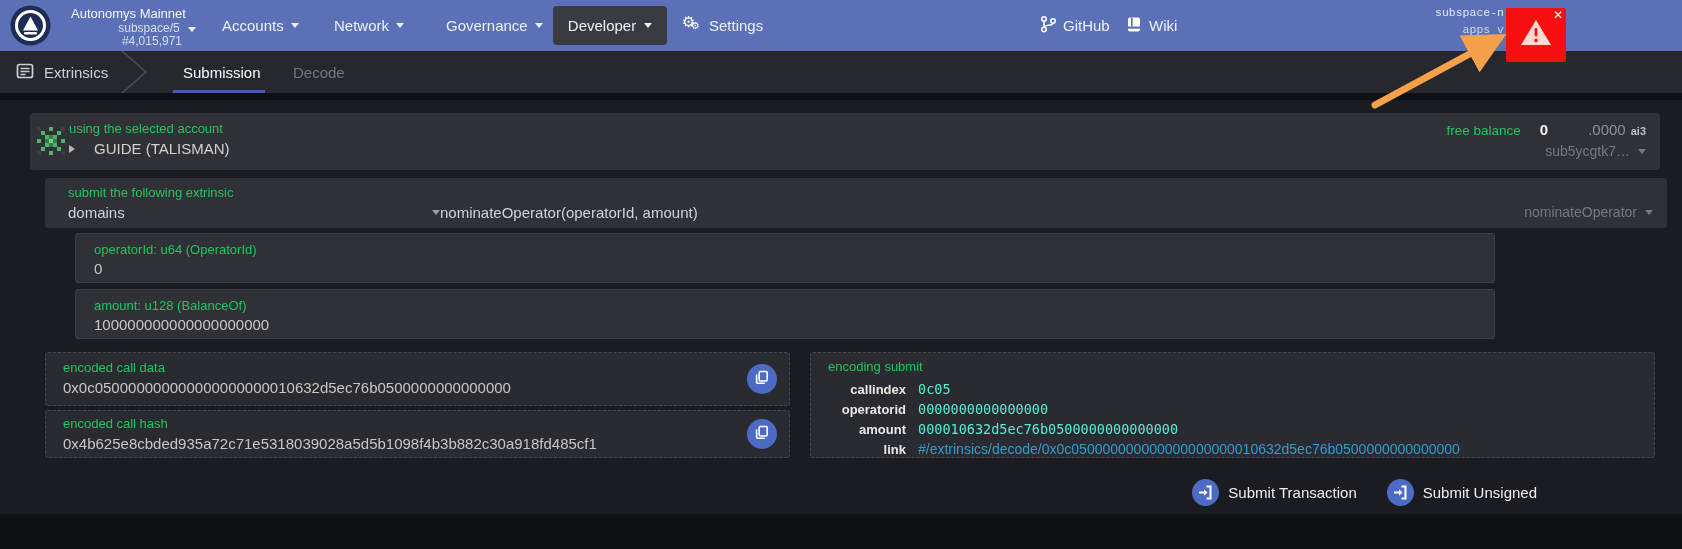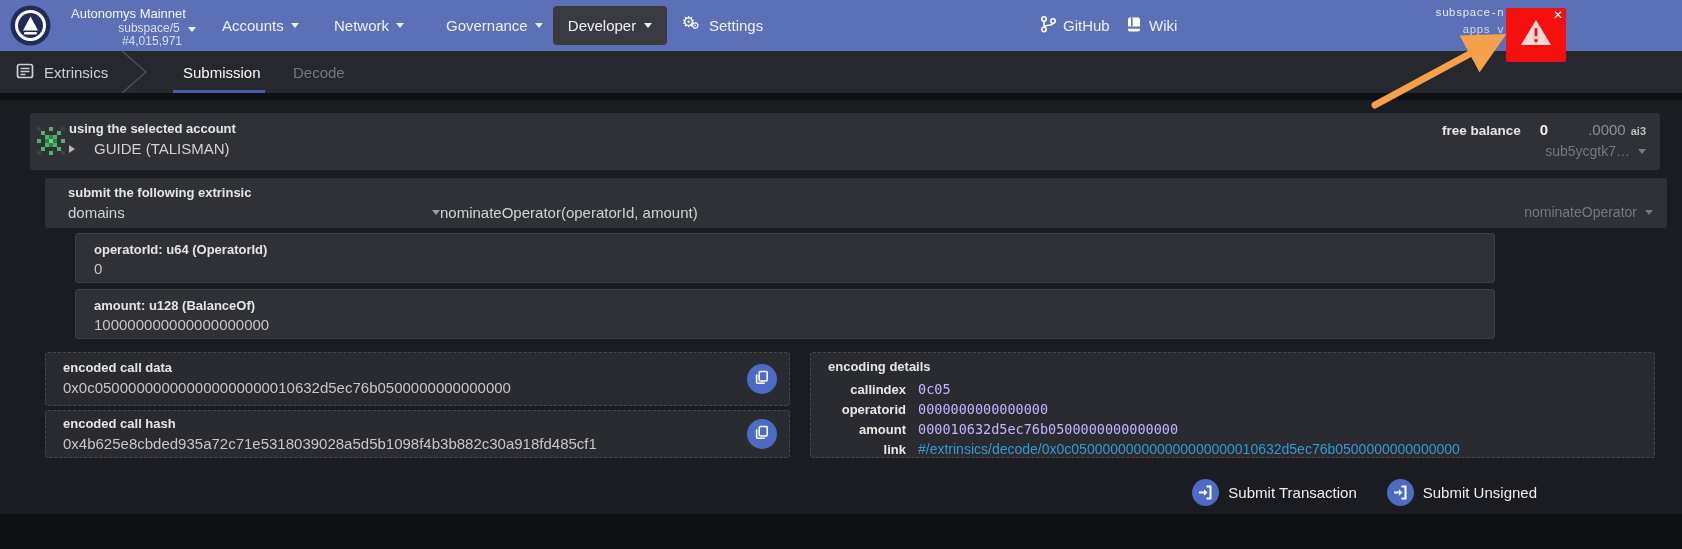--- a/index.html
+++ b/index.html
@@ -39,21 +39,21 @@
                  color:#cdd0d6; font-size:15px; }
   .tab-chevron { position:absolute; left:120px; top:0; }
   .tab { position:absolute; top:0; height:42px; display:flex; align-items:center; font-size:15px; cursor:pointer; }
   .tab.active { color:#fafafa; }
   .tab.inactive { color:#75787e; }
   .tab-underline { position:absolute; left:173px; bottom:0; width:92px; height:3px; background:#4a5ba8; }
   .band { position:absolute; left:0; width:1682px; background:#0f1013; }
 
   
   .box { position:absolute; background:#2f3136; border-radius:3px; }
-  .lbl { font-size:13px; font-weight:bold; color:#e5e5e5; white-space:nowrap; }
+  .lbl { font-size:13px; font-weight:normal; color:#22c55e; white-space:nowrap; }
   .val { font-size:15px; color:#c8c7c4; white-space:nowrap; }
 
   #account-box { left:30px; top:113px; width:1630px; height:57px; }
   .identicon { position:absolute; left:7px; top:14px; width:28px; height:28px; }
   .acct-caption { position:absolute; left:39px; top:8px; }
   .acct-row { position:absolute; left:39px; top:27px; display:flex; align-items:center; gap:19px; cursor:pointer; }
   .tri-right { display:inline-block; width:0; height:0; border-top:4.5px solid transparent;
                border-bottom:4.5px solid transparent; border-left:6px solid #b7b6b3; }
   .acct-name { font-size:15px; color:#d2d1ce; }
   .acct-balance { position:absolute; right:14px; top:8px; display:flex; align-items:baseline; gap:5px; }
@@ -85,21 +85,21 @@
   .out-val { position:absolute; left:17px; top:26px; }
   #out-hash .out-lbl { top:5px; } #out-hash .out-val { top:24px; }
   .copy-btn { position:absolute; right:12px; top:50%; transform:translateY(-50%); width:30px; height:30px;
               border-radius:50%; background:#4d6bc4; border:0; display:flex; align-items:center;
               justify-content:center; cursor:pointer; }
 
   #details-box { left:810px; top:352px; width:845px; height:106px; }
   .det-title { position:absolute; left:17px; top:6px; }
   .det-row { position:absolute; left:17px; display:flex; align-items:baseline; }
   .det-lbl { width:78px; text-align:right; font-size:13px; font-weight:bold; color:#e9e8e5; }
-  .det-val { margin-left:12px; font-size:13.5px; color:#c4b5fd; font-family:"DejaVu Sans Mono","Liberation Mono",monospace; }
+  .det-val { margin-left:12px; font-size:13.5px; color:#5eead4; font-family:"DejaVu Sans Mono","Liberation Mono",monospace; }
   .det-link { margin-left:12px; font-size:14px; color:#3699cf; cursor:pointer; font-family:"Liberation Sans","DejaVu Sans",sans-serif; }
 
   
   #actions { position:absolute; right:145px; top:479px; display:flex; gap:30px; z-index:2; }
   .action-btn { display:flex; align-items:center; gap:9px; cursor:pointer; background:none; border:0; }
   .action-icon { width:27px; height:27px; border-radius:50%; background:#4d6bc4; display:flex;
                  align-items:center; justify-content:center; }
   .action-lbl { font-size:15px; color:#efeeec; font-family:inherit; }
 </style>
 </head>
@@ -306,21 +306,21 @@
       <span>
         <svg width="14" height="15" viewBox="0 0 14 15">
           <rect x="4.2" y="1.5" width="8" height="9.5" rx="1.2" fill="none" stroke="#fff" stroke-width="1.6"></rect>
           <path d="M9.8 13.3 H3 a1.4 1.4 0 0 1 -1.4 -1.4 V4.4" fill="none" stroke="#fff" stroke-width="1.6"></path>
         </svg>
       </span>
     </button>
   </div>
 
   <div id="details-box" class="outbox">
-    <div class="det-title lbl">encoding details</div>
+    <div class="det-title lbl">encoding submit</div>
     <div class="det-row" style="top:28px;">
       <span class="det-lbl">callindex</span>
       <span class="det-val">0c05</span>
     </div>
     <div class="det-row" style="top:48px;">
       <span class="det-lbl">operatorid</span>
       <span class="det-val">0000000000000000</span>
     </div>
     <div class="det-row" style="top:68px;">
       <span class="det-lbl">amount</span>

